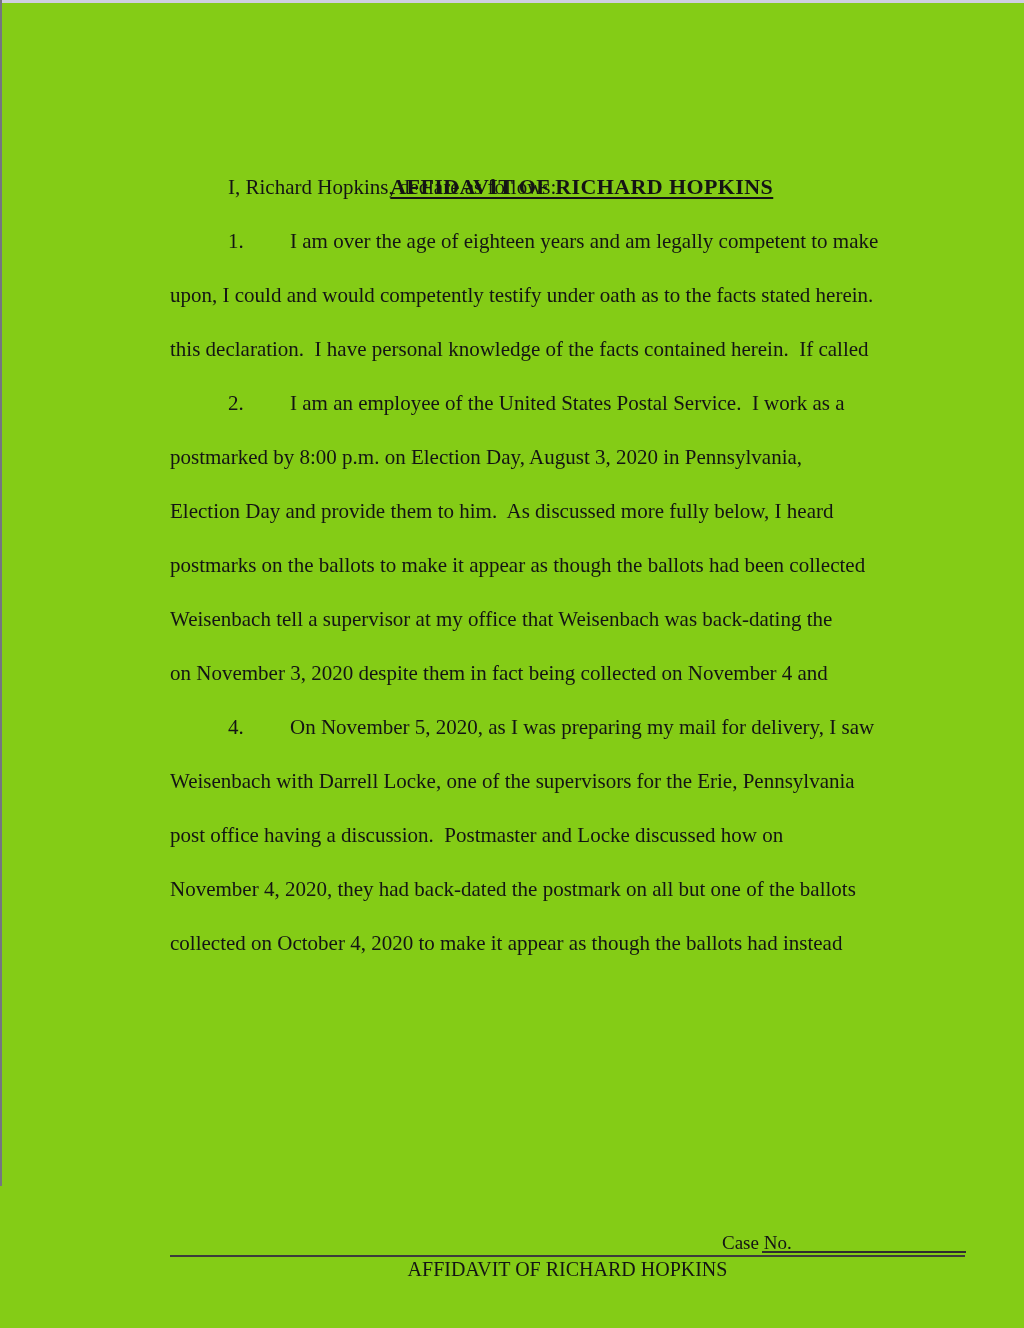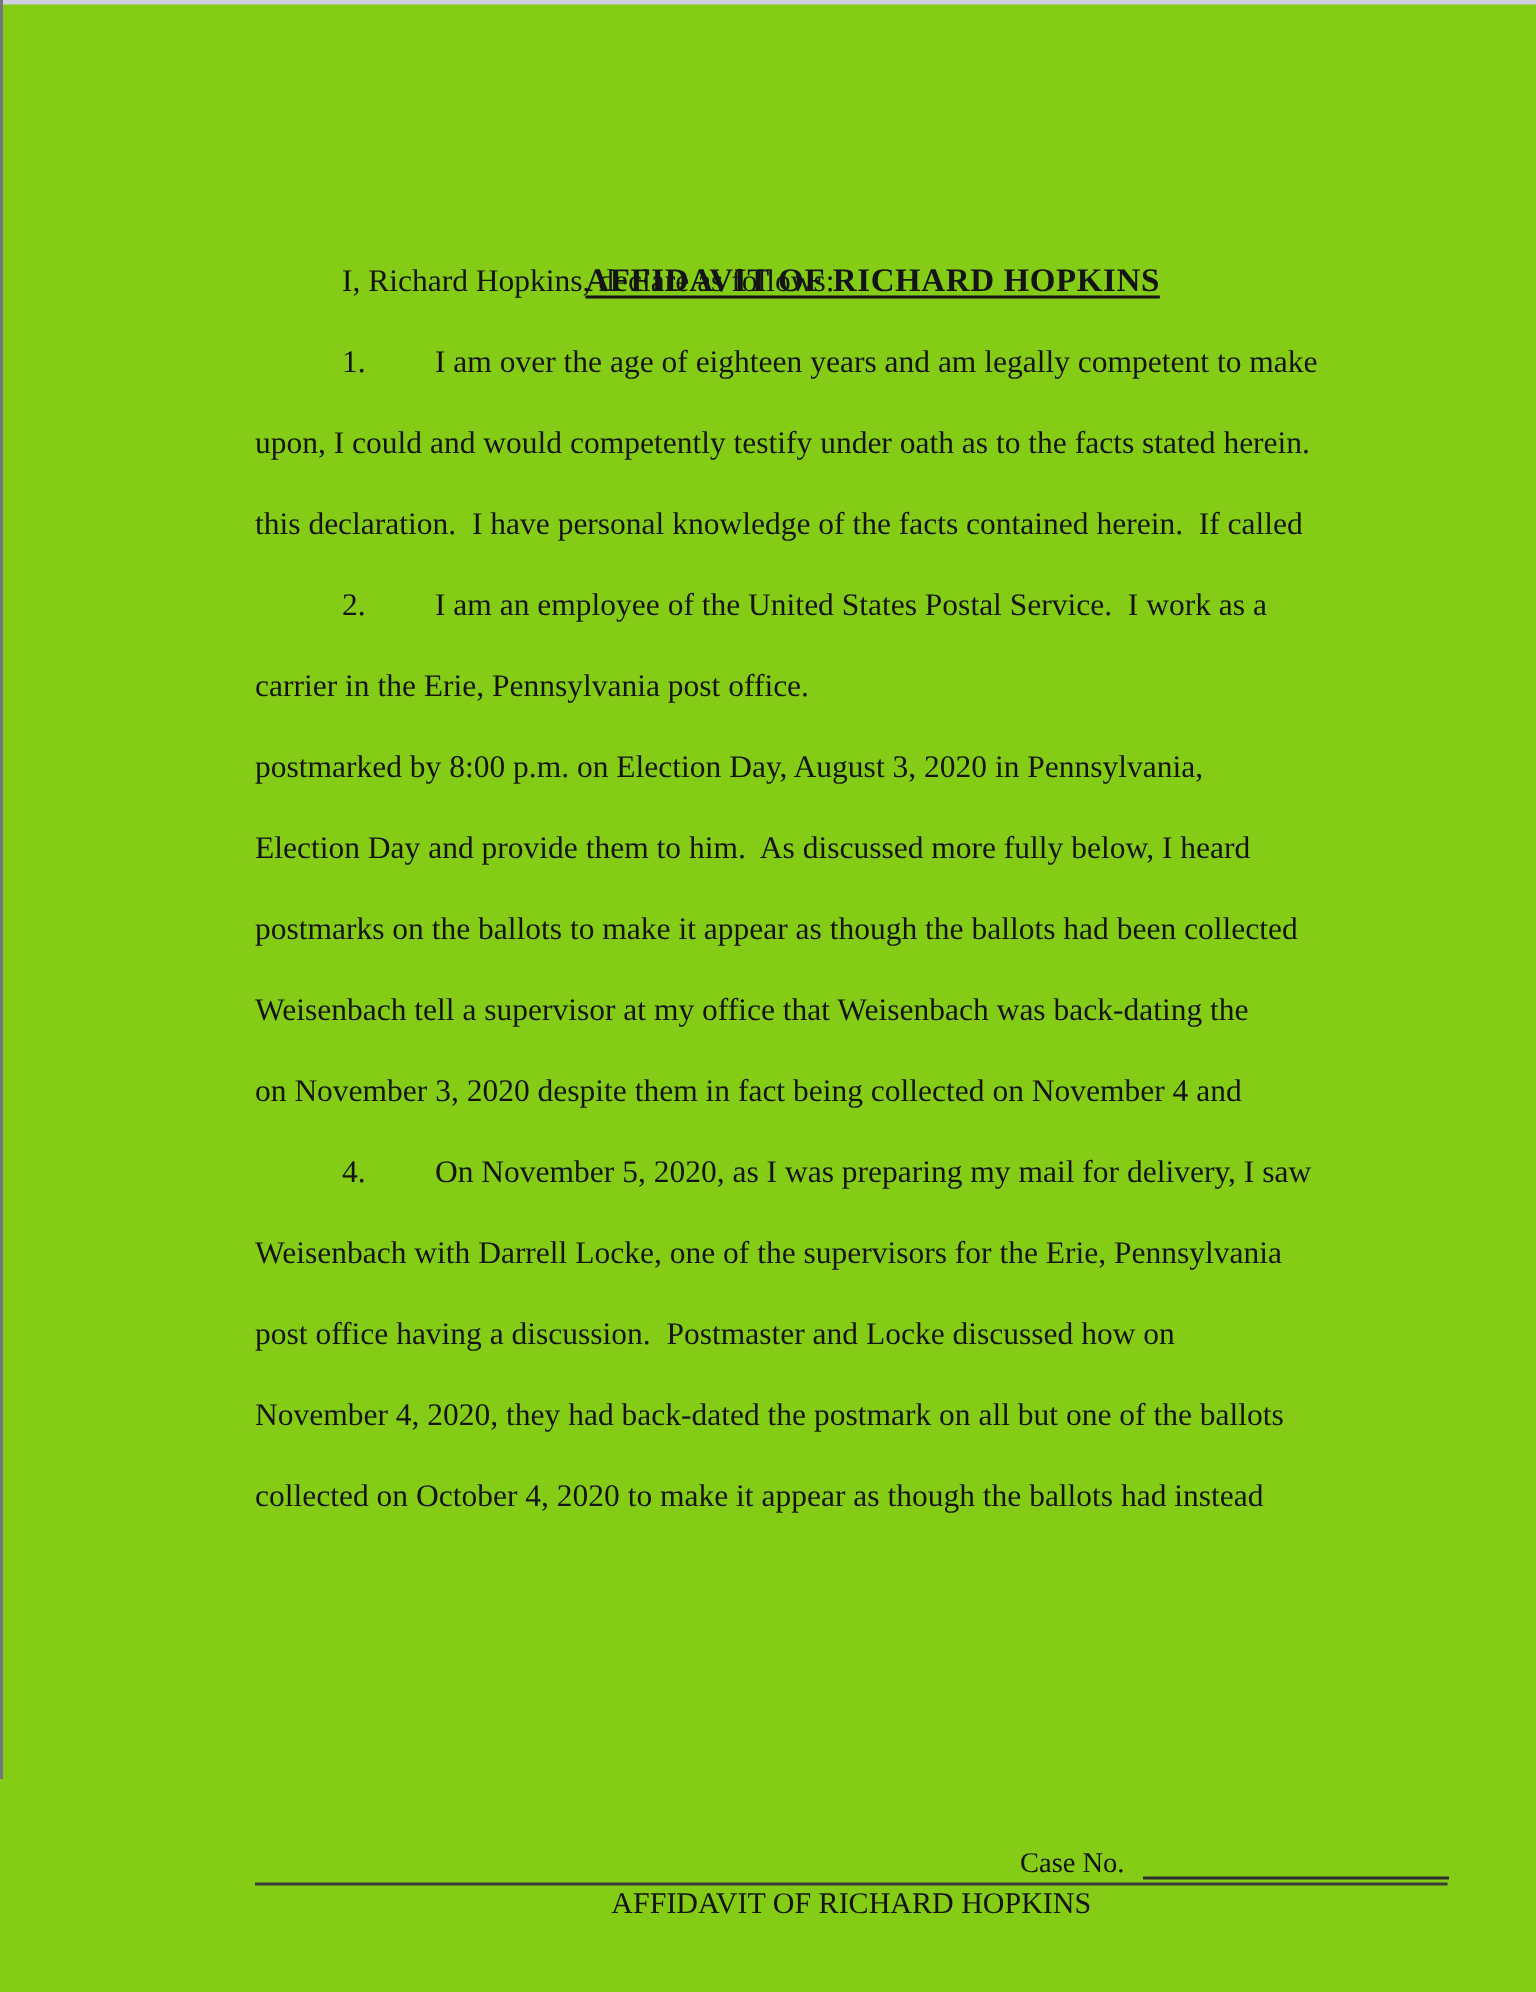--- a/index.html
+++ b/index.html
@@ -37,21 +37,21 @@
   .title-text {
     font-weight: bold;
     font-size: 22px;
     text-decoration: underline;
     text-underline-offset: 3px;
     letter-spacing: 0.4px;
   }
   .indent { padding-left: 58px; }
   .pnum { display: inline-block; width: 62px; }
   .case-label {
-    position: absolute; left: 680px; top: 1232px;
+    position: absolute; left: 722px; top: 1232px;
     font-size: 19px; line-height: 22px;
   }
   .case-blank {
     position: absolute; left: 762px; top: 1251px;
     width: 204px; height: 2px;
     background: #2e2e2e;
   }
   .rule {
     position: absolute; left: 170px; top: 1255px;
     width: 795px; height: 2px;
@@ -74,21 +74,20 @@
   <div class="doc">
     <div class="line title-line">
       <span class="title-text">AFFIDAVIT OF RICHARD HOPKINS</span>
     </div>
     <div id="body-lines">
         <div class="line indent">I, Richard Hopkins, declare as follows:</div>
         <div class="line indent"><span class="pnum">1.</span><span>I am over the age of eighteen years and am legally competent to make</span></div>
         <div class="line">upon, I could and would competently testify under oath as to the facts stated herein.</div>
         <div class="line">this declaration.  I have personal knowledge of the facts contained herein.  If called</div>
         <div class="line indent"><span class="pnum">2.</span><span>I am an employee of the United States Postal Service.  I work as a</span></div>
-        <div class="line">carrier in the Erie, Pennsylvania post office.</div>
         <div class="line">postmarked by 8:00 p.m. on Election Day, August 3, 2020 in Pennsylvania,</div>
         <div class="line">Election Day and provide them to him.  As discussed more fully below, I heard</div>
         <div class="line">postmarks on the ballots to make it appear as though the ballots had been collected</div>
         <div class="line">Weisenbach tell a supervisor at my office that Weisenbach was back-dating the</div>
         <div class="line">on November 3, 2020 despite them in fact being collected on November 4 and</div>
         <div class="line indent"><span class="pnum">4.</span><span>On November 5, 2020, as I was preparing my mail for delivery, I saw</span></div>
         <div class="line">Weisenbach with Darrell Locke, one of the supervisors for the Erie, Pennsylvania</div>
         <div class="line">post office having a discussion.  Postmaster and Locke discussed how on</div>
         <div class="line">November 4, 2020, they had back-dated the postmark on all but one of the ballots</div>
         <div class="line">collected on October 4, 2020 to make it appear as though the ballots had instead</div>

